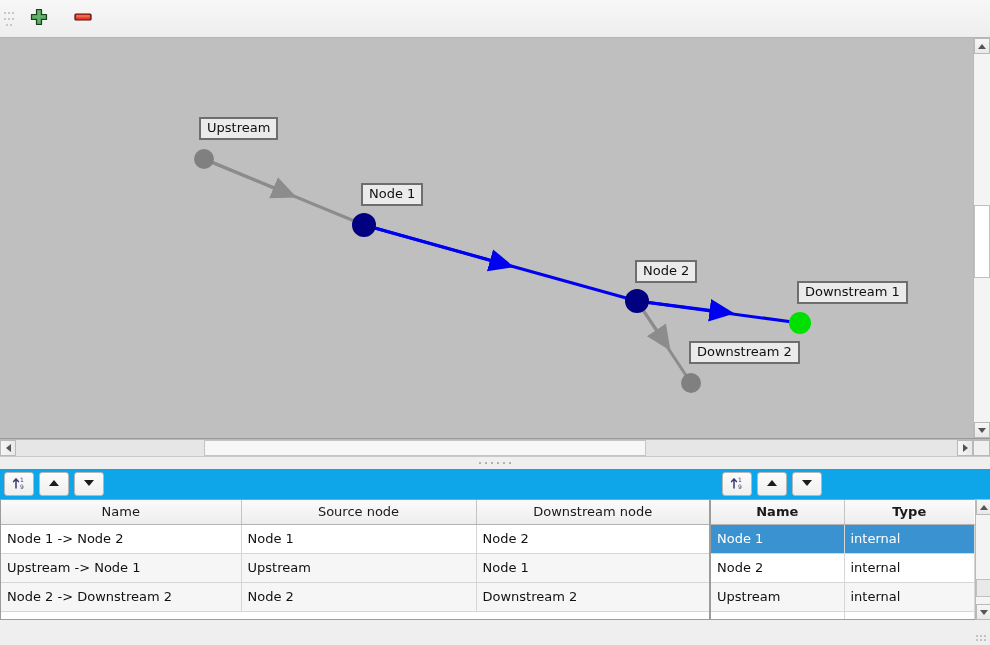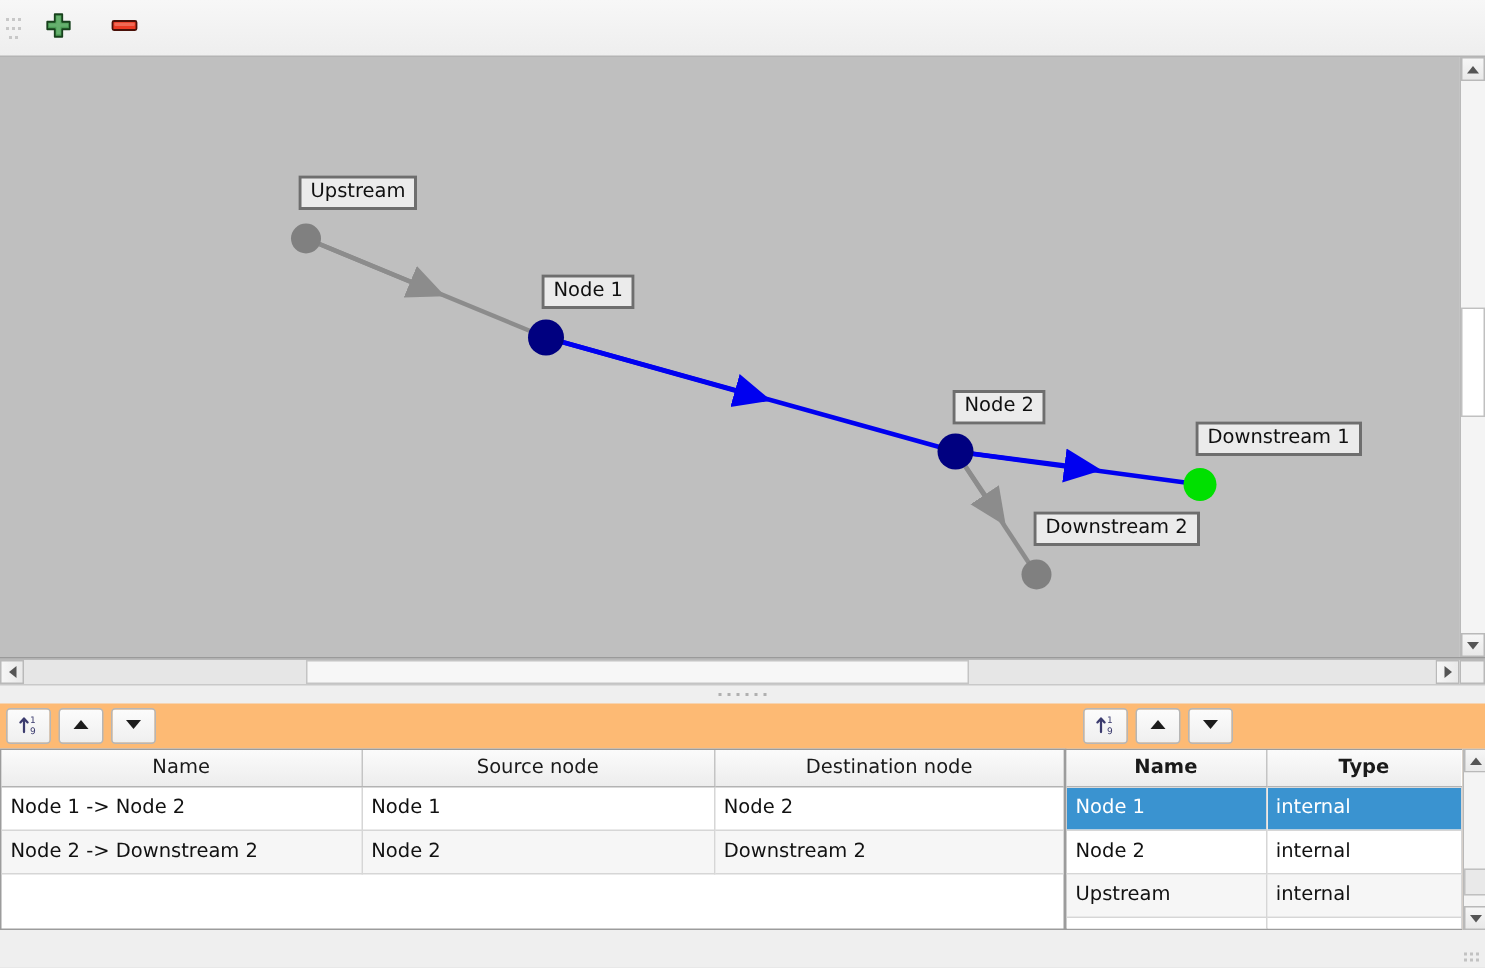--- a/index.html
+++ b/index.html
@@ -212,21 +212,21 @@
     height: 2px;
     background: #b0b0b0;
     margin: 0 2px;
     display: block;
   }
 
   
   .bottom {
     flex: 1;
     display: flex;
-    background: #fdba74;
+    background: #0ea5e9;
     min-height: 0;
   }
   .pane-left {
     width: 710px;
     min-width: 710px;
     display: flex;
     flex-direction: column;
     min-height: 0;
   }
   .pane-right {
@@ -483,28 +483,33 @@
         <table class="tbl">
           <colgroup>
             <col style="width:240px">
               <col style="width:235px">
               <col style="width:233px">
           </colgroup>
           <thead>
             <tr>
               <th>Name</th>
               <th>Source node</th>
-              <th style="border-right:none;">Destination node</th>
+              <th style="border-right:none;">Downstream node</th>
             </tr>
           </thead>
           <tbody>
             <tr class="odd">
               <td>Node 1 -&gt; Node 2</td>
               <td>Node 1</td>
               <td>Node 2</td>
+            </tr>
+            <tr class="even">
+              <td>Upstream -&gt; Node 1</td>
+              <td>Upstream</td>
+              <td>Node 1</td>
             </tr>
             <tr class="even">
               <td>Node 2 -&gt; Downstream 2</td>
               <td>Node 2</td>
               <td>Downstream 2</td>
             </tr>
 
           </tbody>
         </table>
       </div>

